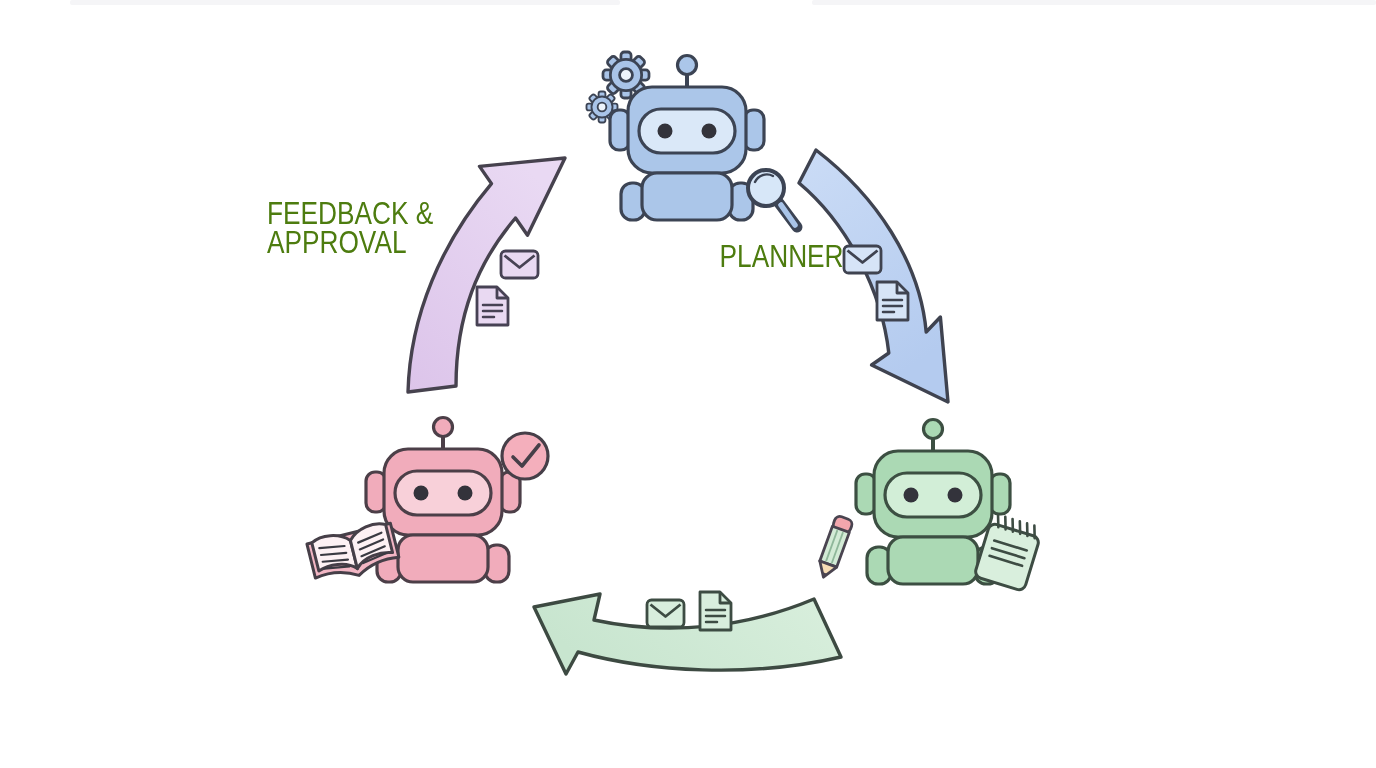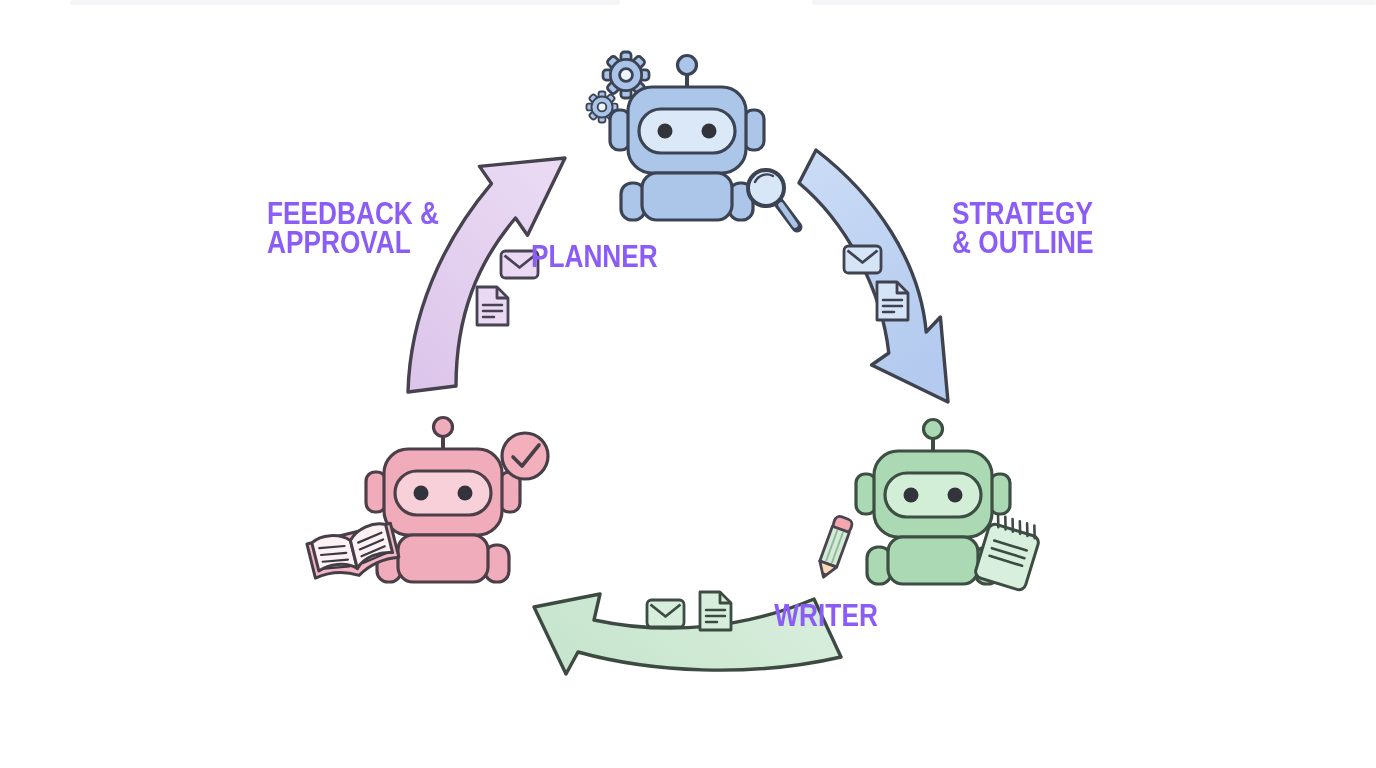--- a/index.html
+++ b/index.html
@@ -6,28 +6,28 @@
   #canvas{
     position:relative;
     width:1376px;height:768px;
     background:#ffffff;
     overflow:hidden;
     font-family:"Liberation Sans","DejaVu Sans",sans-serif;
   }
   #diagram-svg{position:absolute;left:0;top:0;}
   .label{
     position:absolute;
-    color:#8b5cf6;
-    font-weight:700;
+    color:#4d7c0f;
+    font-weight:400;
     font-size:32px;
     line-height:29px;
     letter-spacing:0px;
     white-space:nowrap;
   }
-  .label.centered{width:340px;text-align:left;}
+  .label.centered{width:340px;text-align:right;}
   .label.centered .ln{display:inline-block;transform:scaleX(0.82);transform-origin:center center;}
   .label.leftal .ln{display:block;transform:scaleX(0.82);transform-origin:left center;}
   .top-artifact{position:absolute;top:0;height:5px;background:#f5f5f7;border-radius:2px;}
 </style>
 </head>
 <body>
 
 <div id="canvas">
 
   <div class="top-artifact" style="left:70px;width:550px;"></div>
@@ -176,29 +176,22 @@
     <g>
       <use href="#envelope" xlink:href="#envelope" x="647" y="600" style="--icon-fill:#d8eedd; --icon-stroke:#3d4c43;"></use>
       <use href="#doc" xlink:href="#doc" x="700" y="592" style="--icon-fill:#d8eedd; --icon-stroke:#3d4c43;"></use>
     </g>
   </svg>
 
   <div class="label centered" style="left:517px;top:242px;">
     <span class="ln">PLANNER</span>
   </div>
 
-  <div class="label centered" style="left:763px;top:601px;">
-    <span class="ln">WRITER</span>
-  </div>
 
 
   <div class="label leftal" style="left:267px;top:199px;">
     <span class="ln">FEEDBACK &amp;</span>
     <span class="ln">APPROVAL</span>
   </div>
 
-  <div class="label leftal" style="left:952px;top:199px;">
-    <span class="ln">STRATEGY</span>
-    <span class="ln">&amp; OUTLINE</span>
-  </div>
 
 
 </div>
 
 </body></html>

